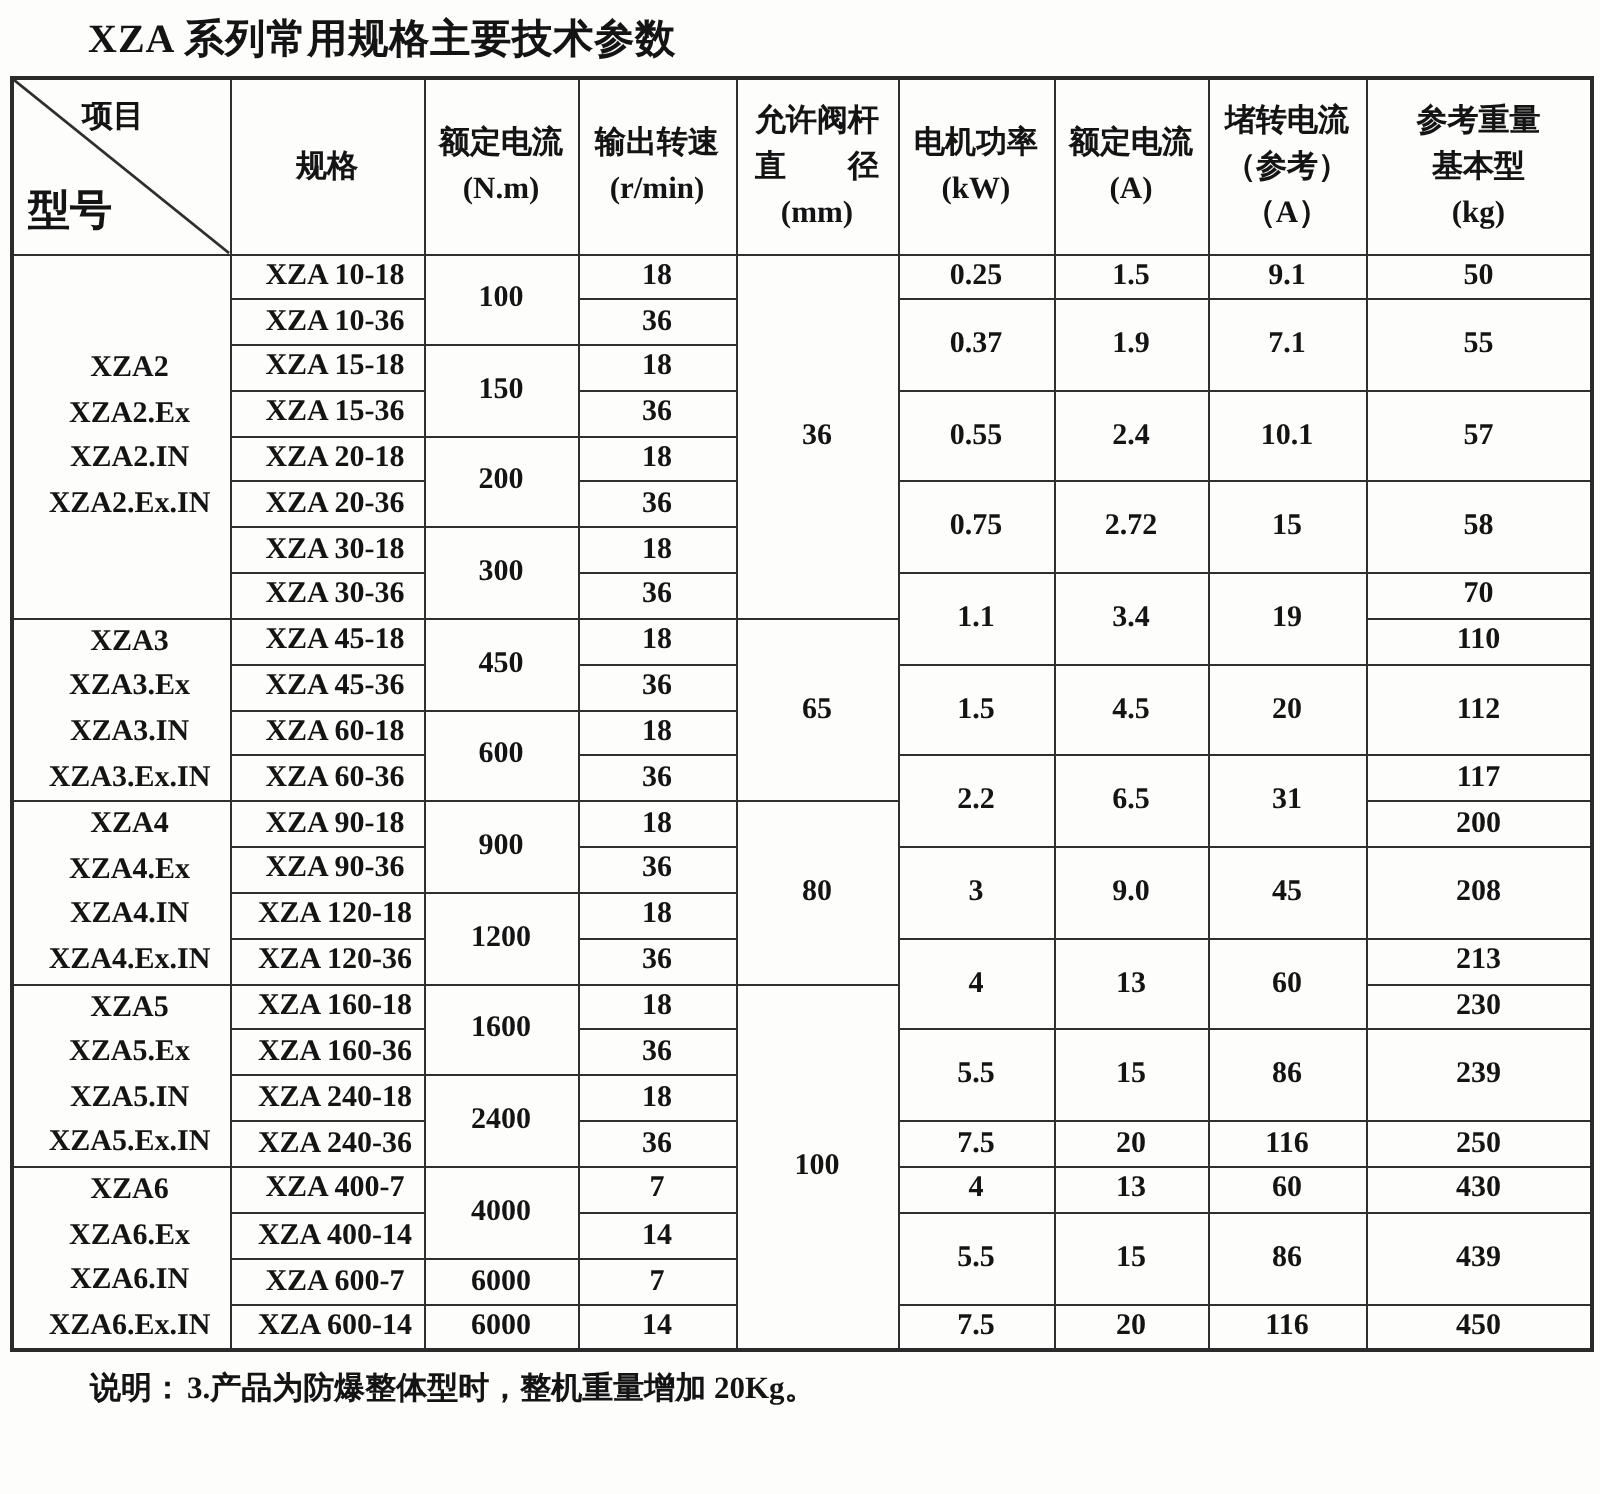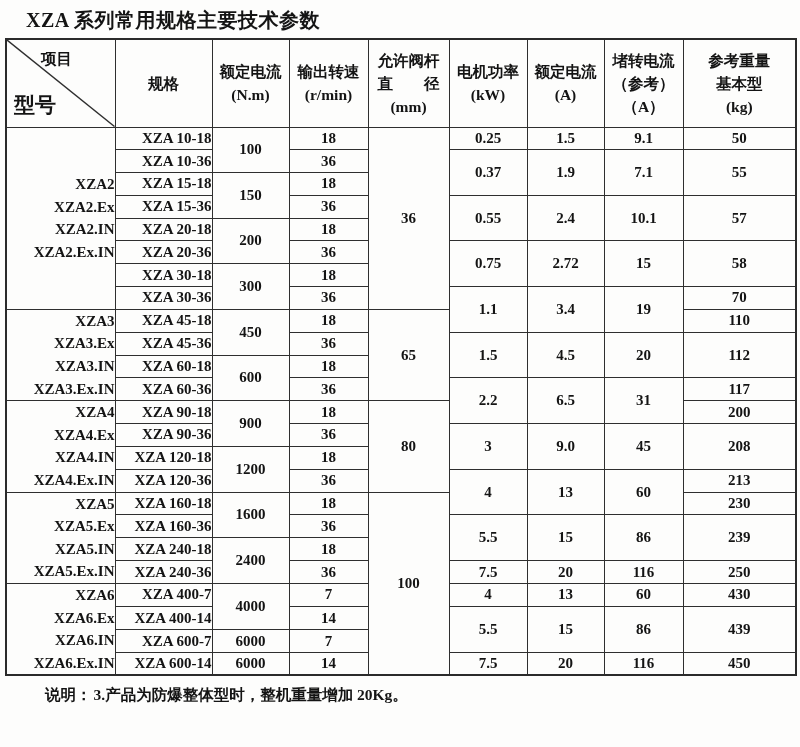--- a/index.html
+++ b/index.html
@@ -6,21 +6,21 @@
   html, body {
     margin: 0; padding: 0;
     width: 800px; height: 747px;
     background: #fdfdfc;
     color: #141414;
     font-family: "Liberation Serif", "DejaVu Serif", serif;
     font-weight: bold;
     overflow: hidden;
   }
   .page-title {
-    margin: 8px 0 0 26px;
+    margin: 8px 0 0 44px;
     font-size: 20px;
     font-weight: bold;
     letter-spacing: 0.5px;
     height: 28px;
     line-height: 24px;
   }
   table.spec-table {
     border-collapse: collapse;
     table-layout: fixed;
     margin: 2px 0 0 5px;
@@ -36,21 +36,21 @@
     overflow: hidden;
   }
   .spec-table thead tr { height: 88px; }
   .spec-table thead th {
     font-size: 15.5px;
     line-height: 23px;
   }
   .spec-table tbody tr { height: 22.8px; }
   .spec-table tbody td { font-size: 15px; }
   td.c-spec, td.c-model {
-    text-align: right;
+    text-align: center;
     padding-left: 8px;
   }
   td.c-model div { line-height: 22.6px; }
   th.c-corner {
     position: relative;
     padding: 12px;
   }
   th.c-corner svg.diag {
     position: absolute;
     top: 0; left: 0;

